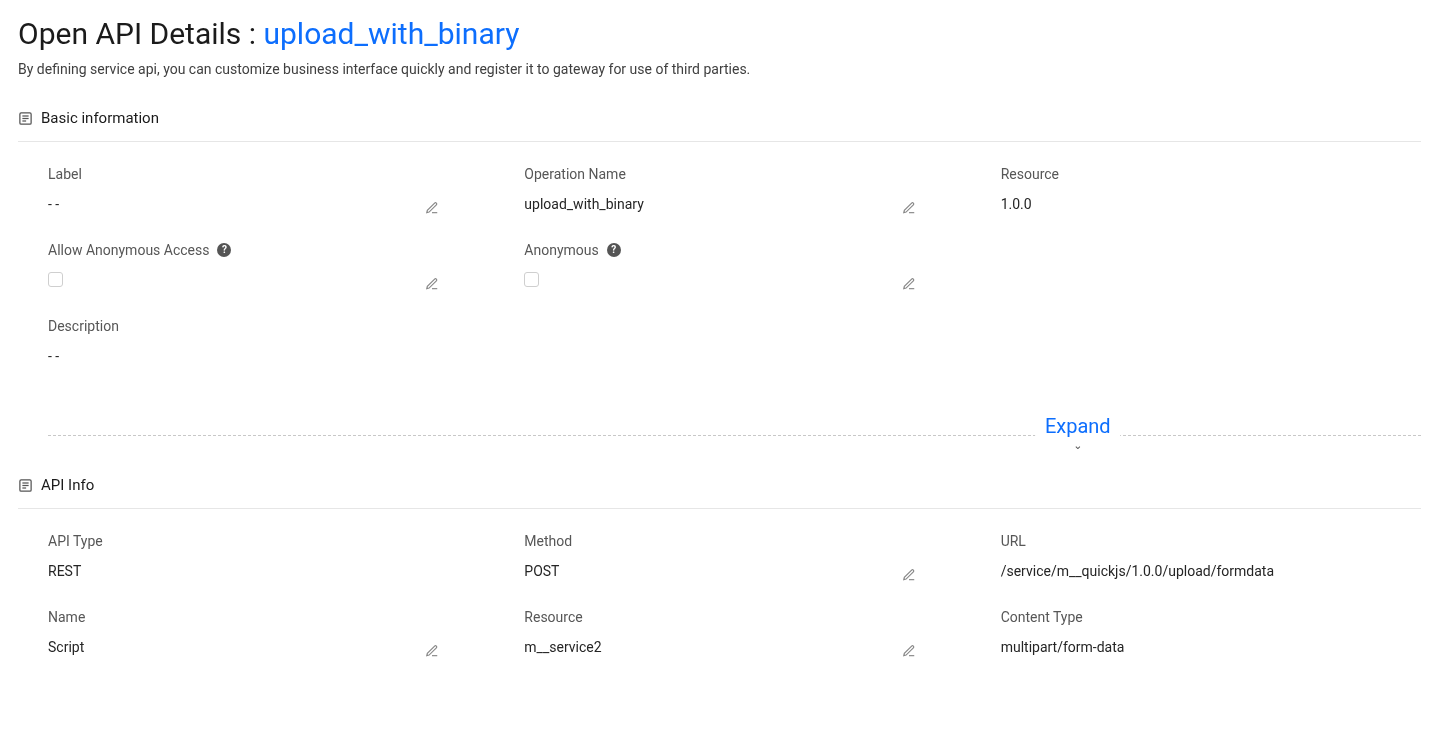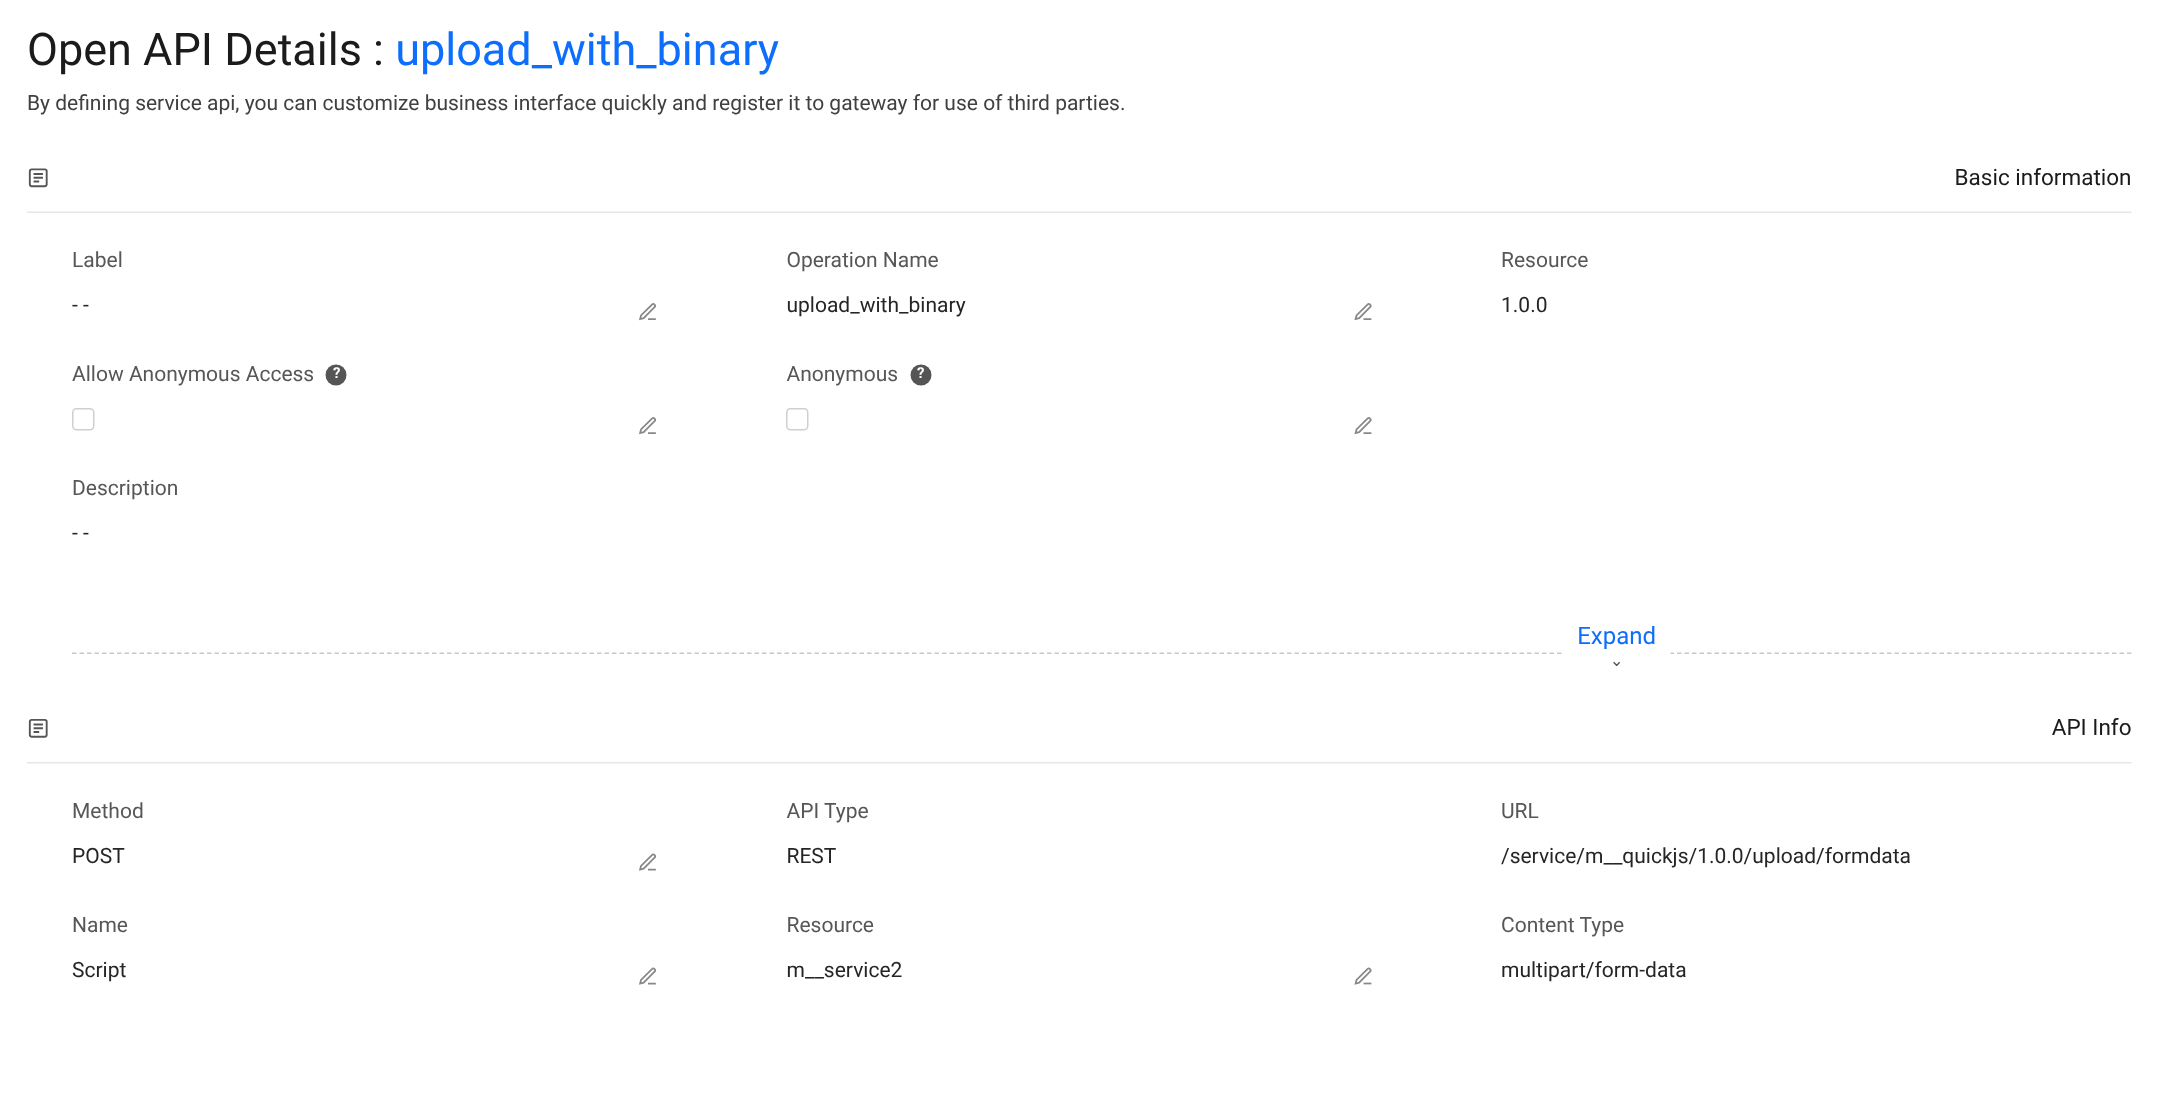--- a/index.html
+++ b/index.html
@@ -26,21 +26,20 @@
     margin-bottom: 32px;
   }
   .section-header {
     display: flex;
     align-items: center;
     gap: 8px;
     padding-bottom: 14px;
     border-bottom: 1px solid #e6e6e6;
     font-size: 15px;
     color: #1b1b1b;
-    justify-content: space-between;
   }
   .section-header .icon {
     width: 15px;
     height: 15px;
     display: inline-flex;
     align-items: center;
     justify-content: center;
     color: #555;
   }
   .section-body {
@@ -111,21 +110,21 @@
     left: 75%;
     transform: translateX(-50%);
     top: -10px;
     background: #fff;
     padding: 0 10px;
     text-align: center;
     cursor: pointer;
   }
   .expand-btn .txt {
     color: #0d6efd;
-    font-size: 16px;
+    font-size: 20px;
   }
   .expand-btn .chev {
     color: #555;
     font-size: 11px;
     line-height: 1;
     margin-top: 2px;
   }
   svg { display: block; }
 </style>
 </head>
@@ -238,34 +237,34 @@
       <line x1="7" y1="16" x2="13" y2="16"></line>
     </svg>
   </span>
   <span>API Info</span>
 </div>
 
 <div class="section-body">
 
   <div class="row3">
     <div class="field">
+      <div class="field-label">API Type</div>
+      <div class="field-value">REST</div>
+    </div>
+    <div class="field">
       <div class="field-label">Method</div>
       <div class="field-value">POST</div>
       <span class="edit-icon">
         <svg width="14" height="14" viewBox="0 0 24 24" fill="none" stroke="currentColor" stroke-width="2">
             <path d="M12 20h9"></path>
             <path d="M16.5 3.5a2.12 2.12 0 0 1 3 3L7 19l-4 1 1-4Z"></path>
           </svg>
       </span>
     </div>
     <div class="field">
-      <div class="field-label">API Type</div>
-      <div class="field-value">REST</div>
-    </div>
-    <div class="field">
       <div class="field-label">URL</div>
       <div class="field-value">/service/m__quickjs/1.0.0/upload/formdata</div>
     </div>
   </div>
 
   <div class="row3">
     <div class="field">
       <div class="field-label">Name</div>
       <div class="field-value">Script</div>
       <span class="edit-icon">

